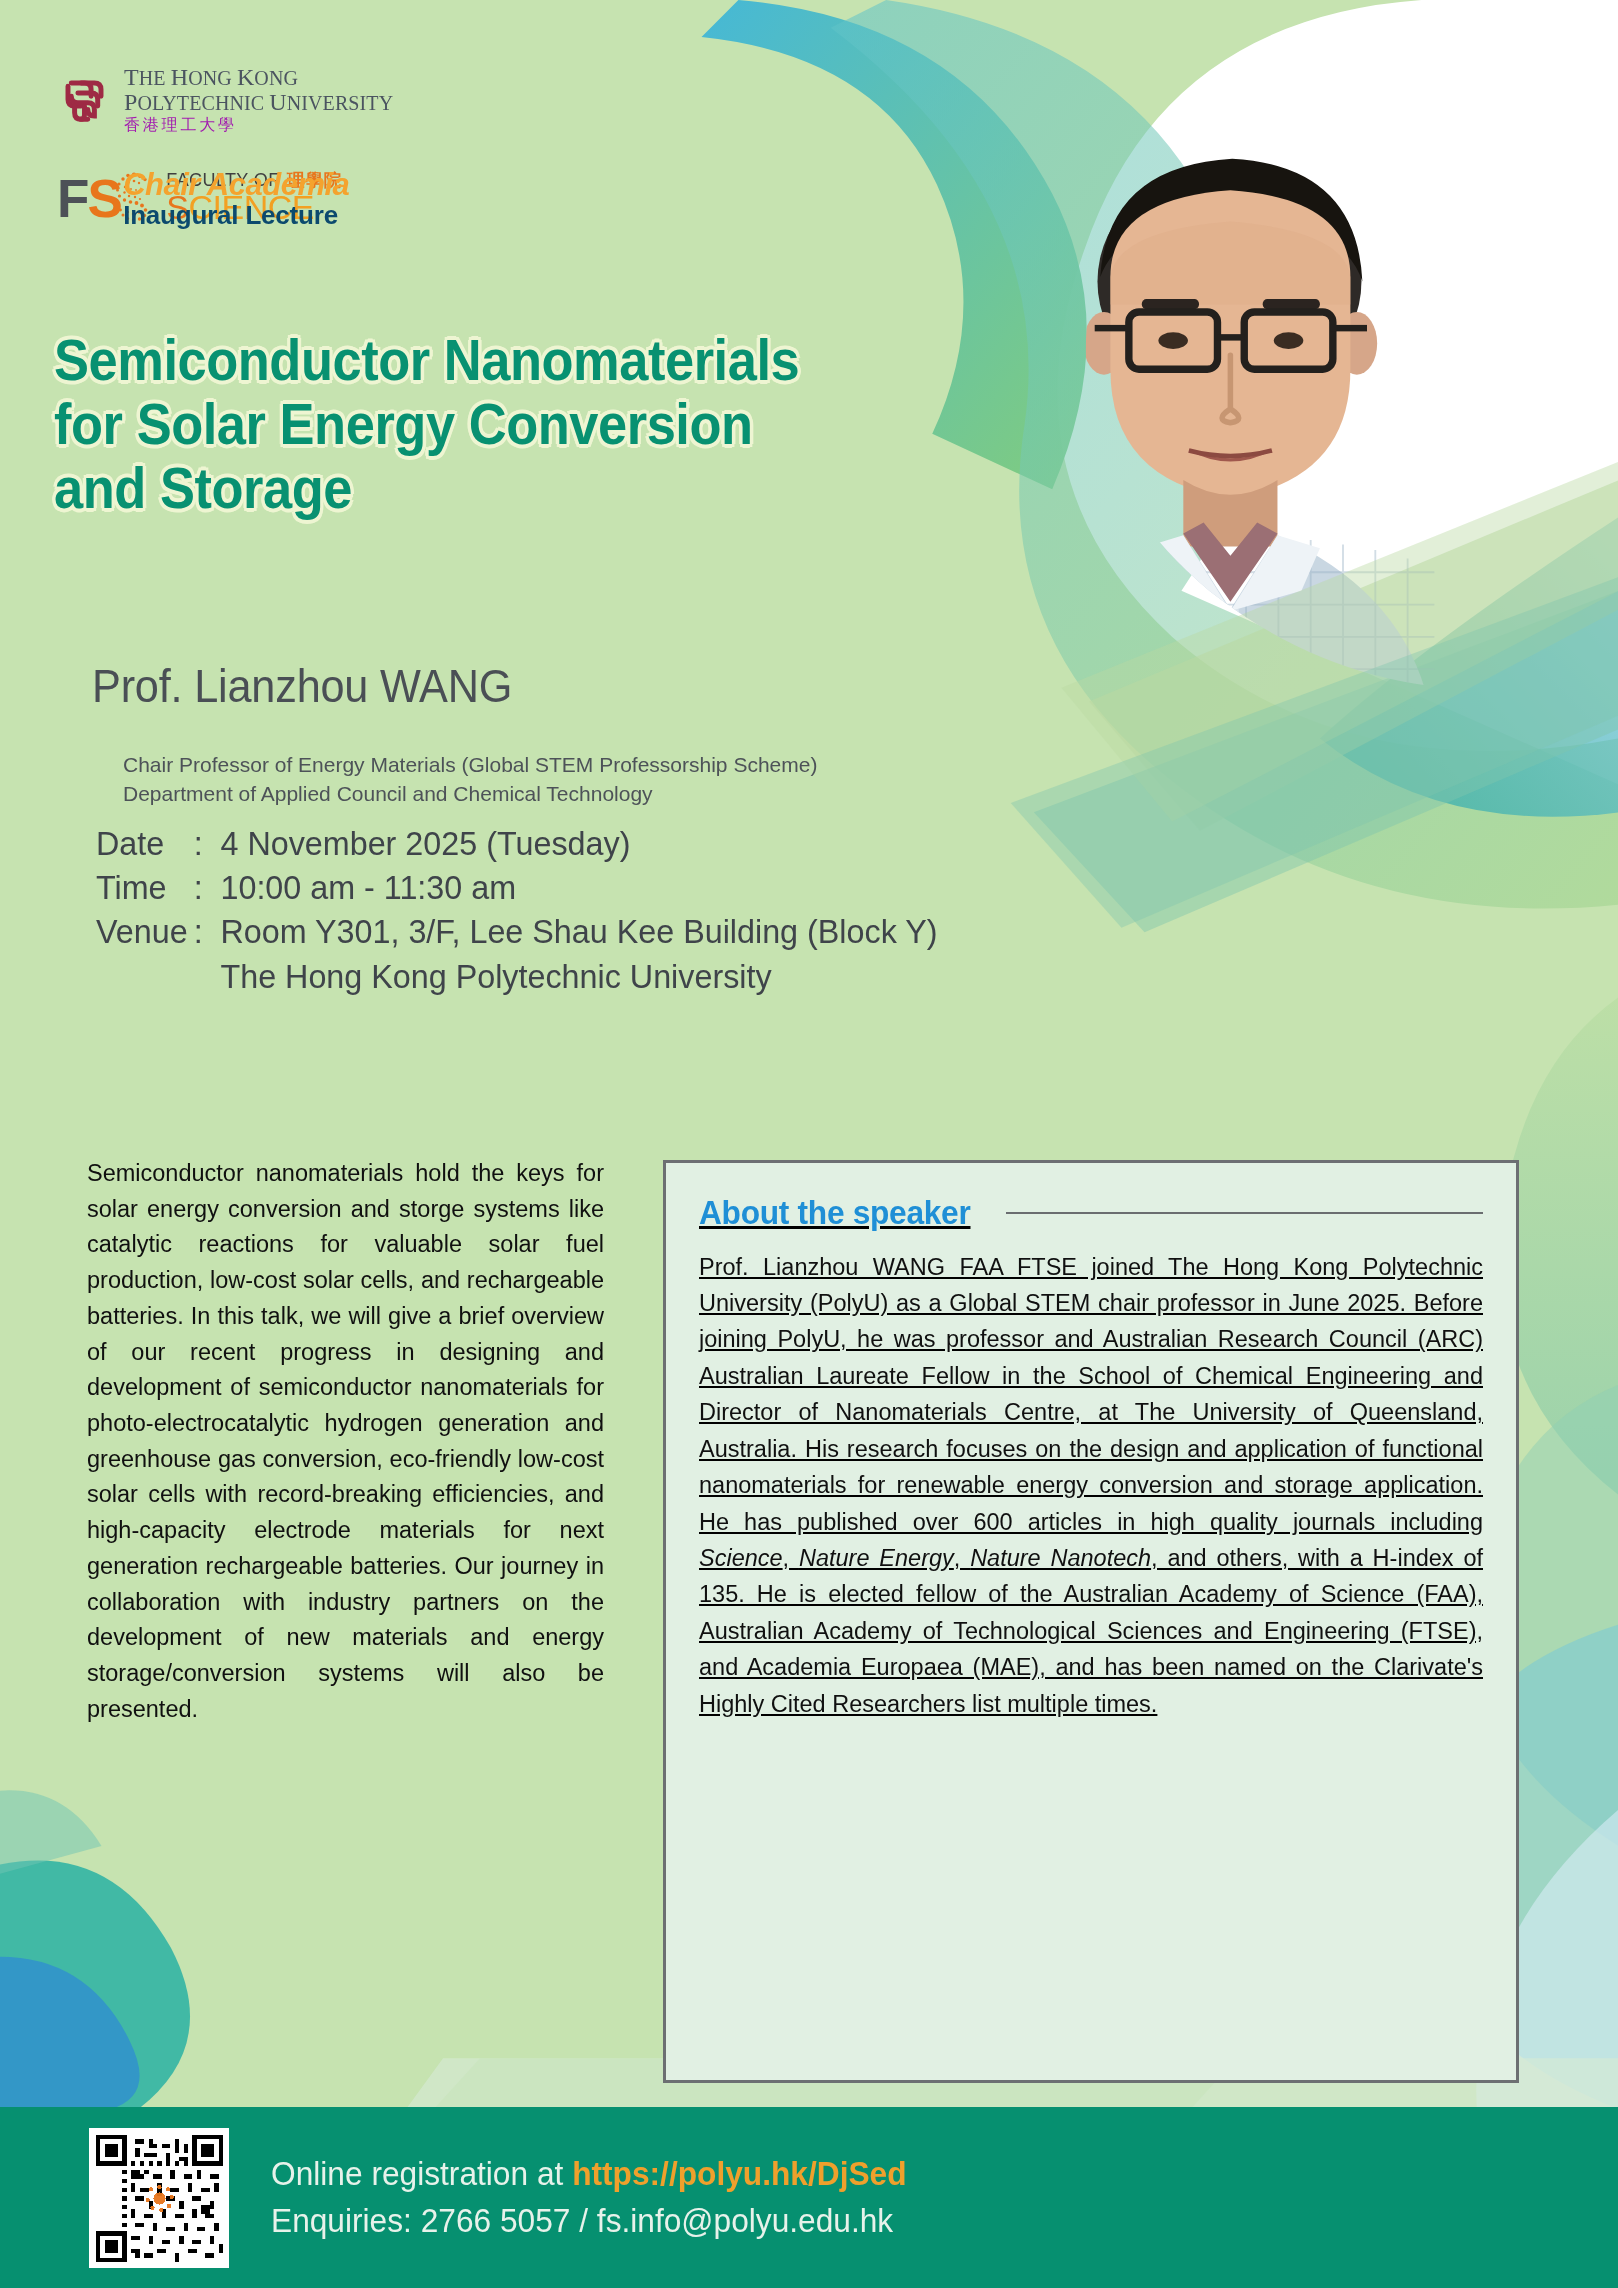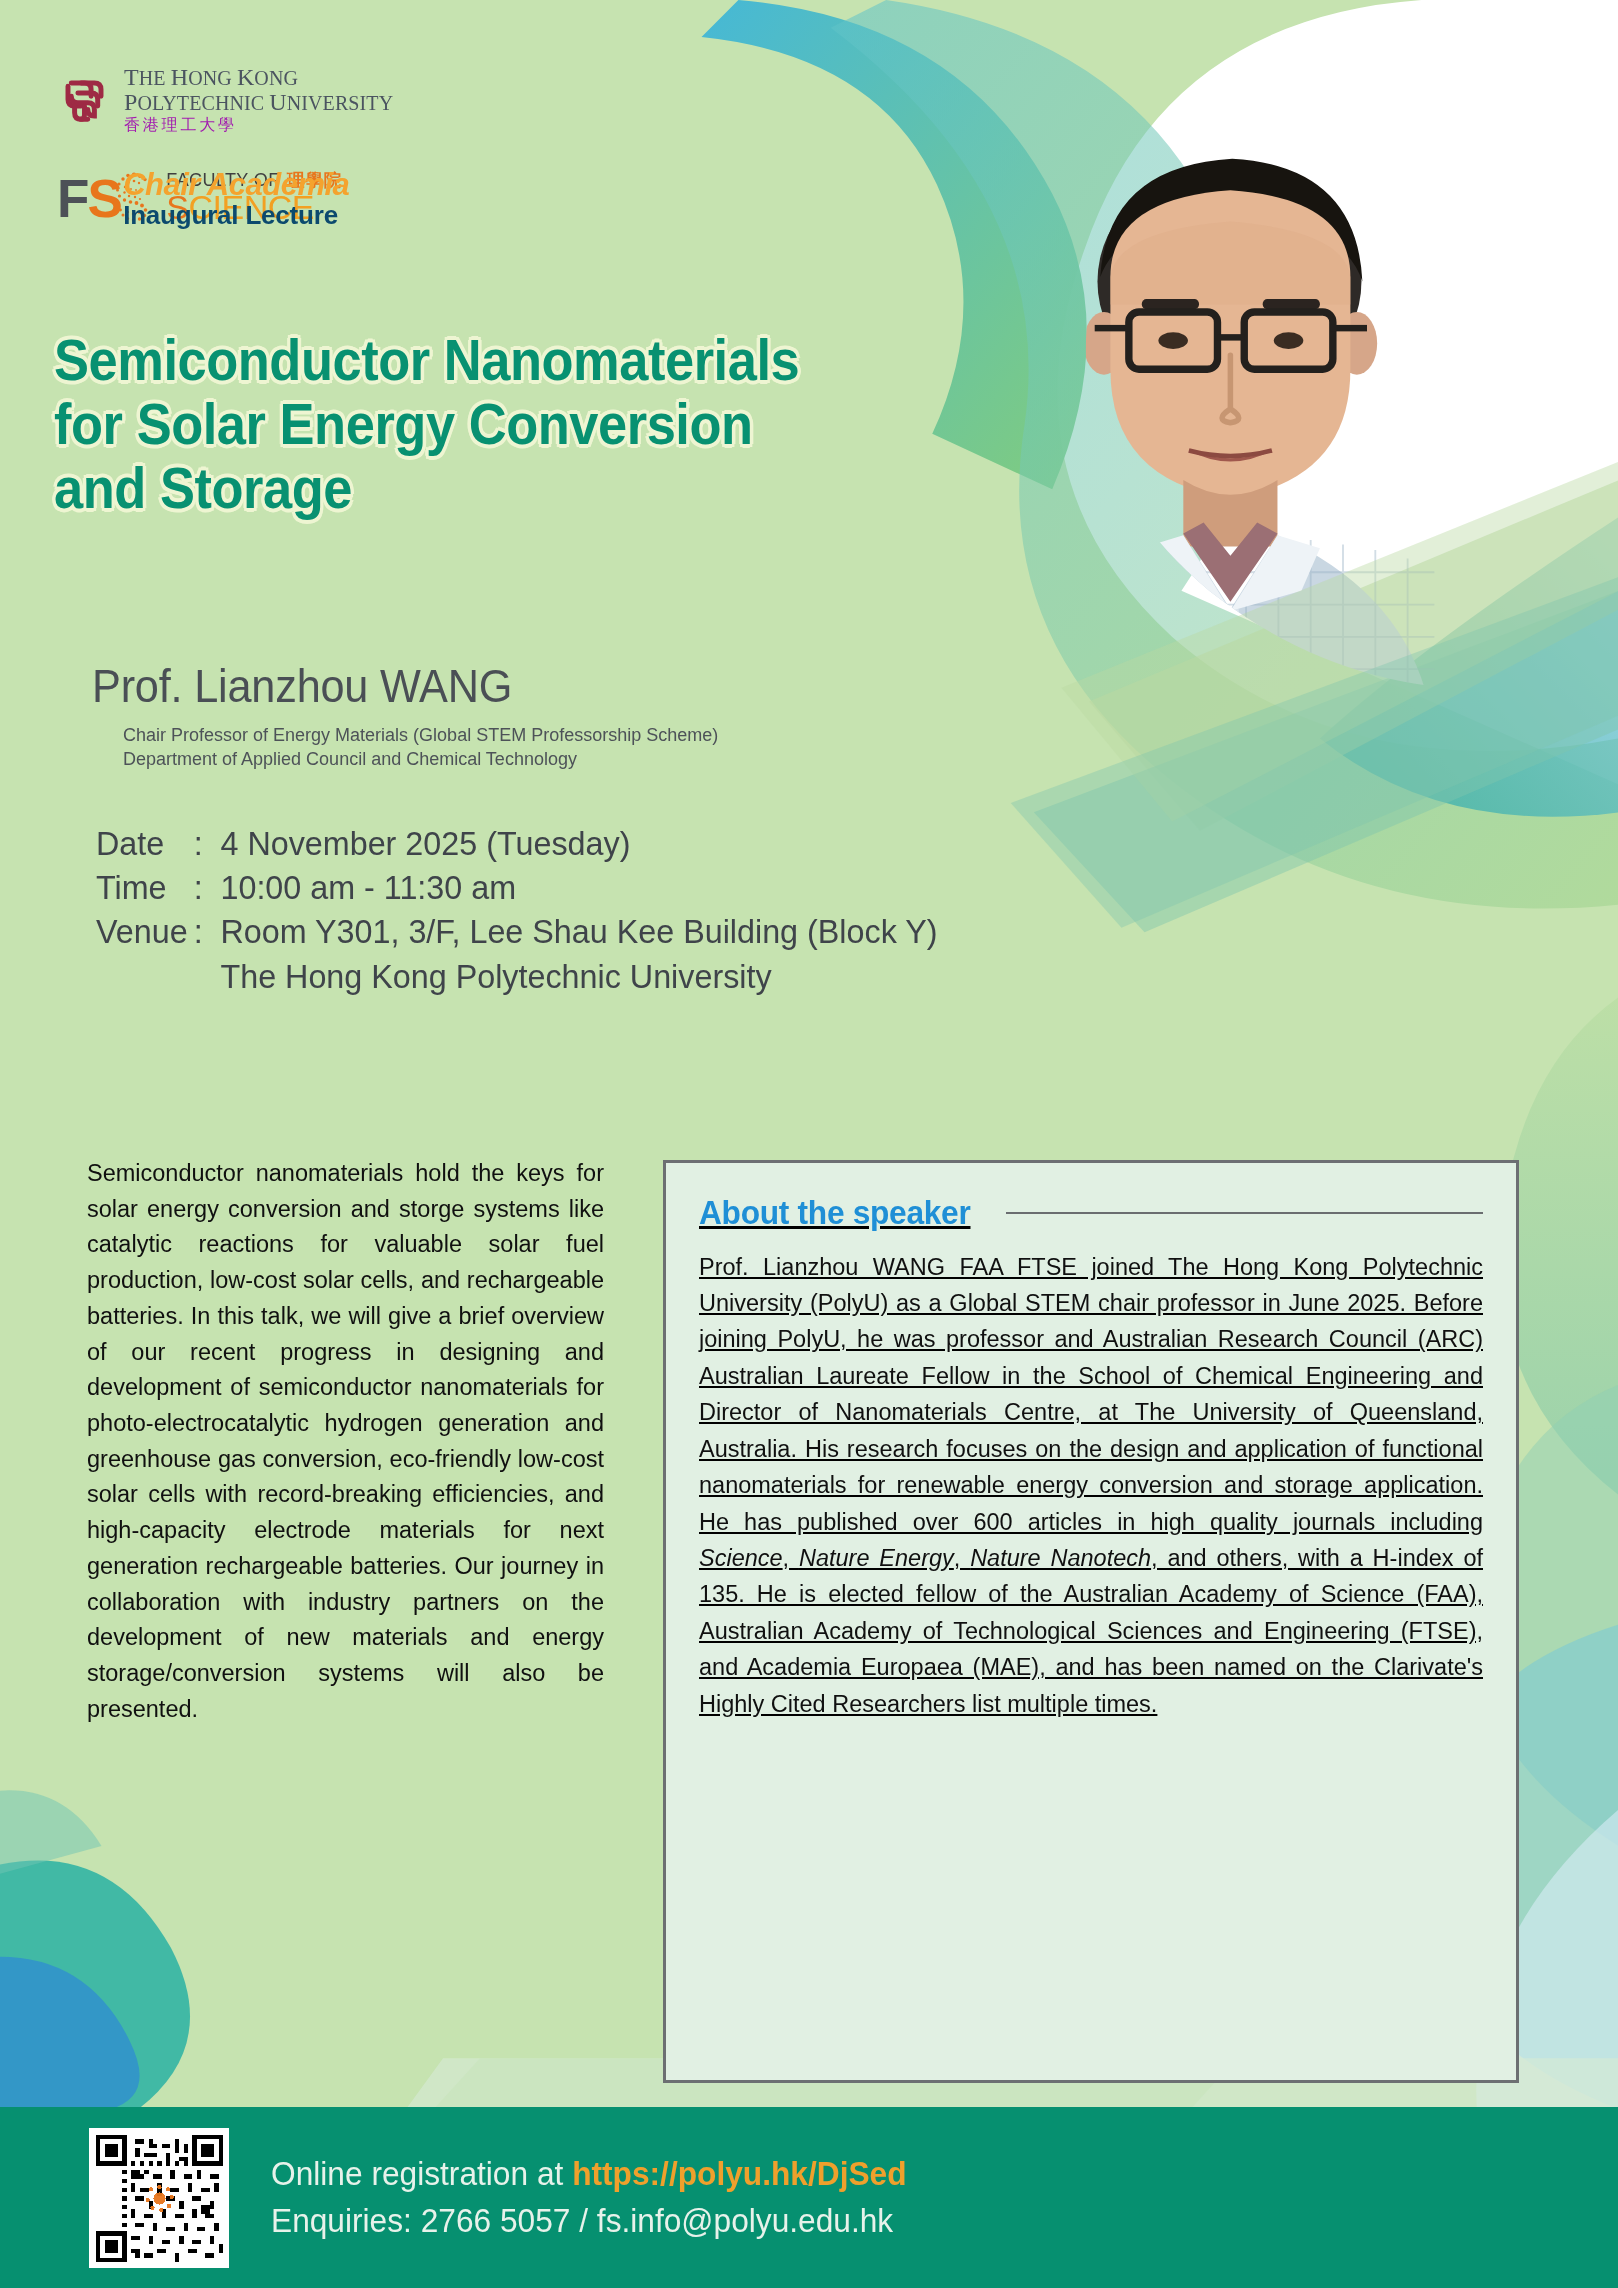--- a/index.html
+++ b/index.html
@@ -80,22 +80,22 @@
   .title .tline { display:block; }
 
   
   .speaker-name {
     position:absolute; left:92px; top:659px; z-index:6;
     font-family:"Liberation Sans Narrow","Liberation Sans", sans-serif;
     font-size:46px; color:#4a4f55; letter-spacing:-0.2px;
     transform:scaleX(.94); transform-origin:left top;
   }
   .speaker-affil {
-    position:absolute; left:123px; top:723px; z-index:6;
-    font-size:18px; color:#4d5258; line-height:1.36;
+    position:absolute; left:123px; top:751px; z-index:6;
+    font-size:21px; color:#4d5258; line-height:1.36;
   }
 
   
   .details {
     position:absolute; left:96px; top:821px; z-index:6;
     font-family:"Liberation Sans Narrow","Liberation Sans", sans-serif;
     font-size:34px; color:#3f444a; line-height:1.3;
     transform:scaleX(.95); transform-origin:left top;
   }
   .details .row { display:flex; white-space:nowrap; }

